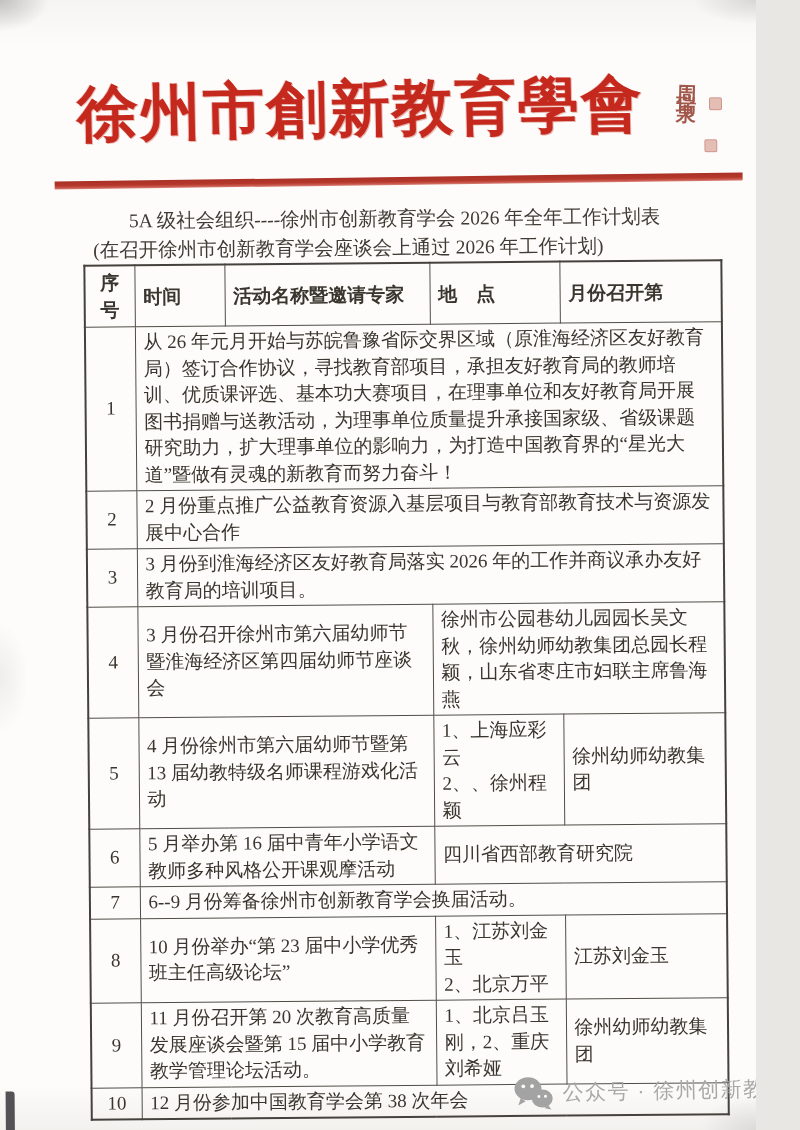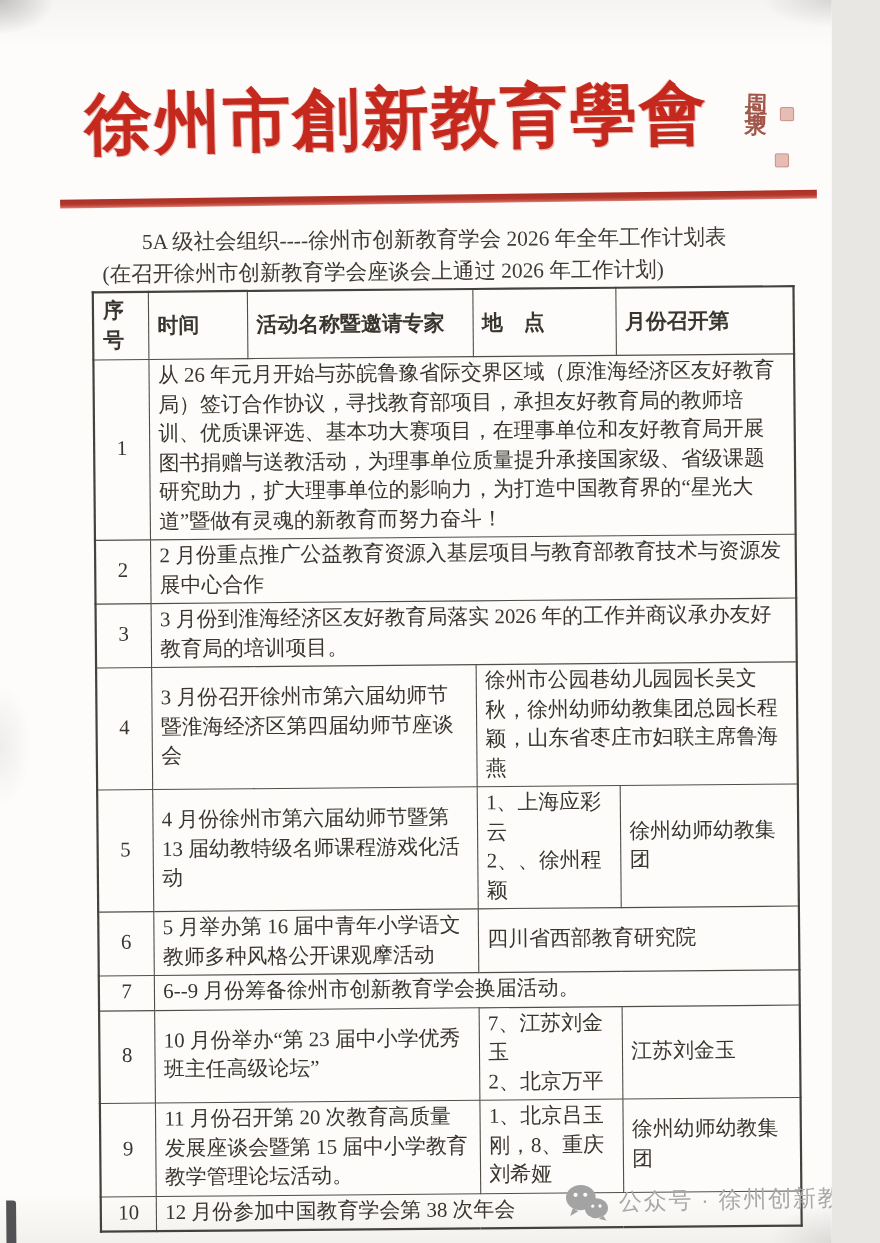--- a/index.html
+++ b/index.html
@@ -60,21 +60,21 @@
   .plan-table th,.plan-table td{
     border:1.6px solid #514e48;
     font-size:19px;
     padding:2px 8px;
     vertical-align:middle;
     color:#3a362f;
   }
   .plan-table th{
     font-weight:bold;text-align:left;line-height:27px;padding-top:3px;padding-bottom:3px;
   }
-  .plan-table th:first-child{}
+  .plan-table th:first-child{text-align:center;}
   .plan-table td{line-height:26.5px;white-space:pre-line;}
   td.row-no{text-align:center;font-size:19px;}
 
   
   .page-footer{
     position:absolute;left:508px;top:1076px;
     display:flex;align-items:center;gap:9px;
     font-family:"Liberation Sans","DejaVu Sans",sans-serif;
     color:var(--footer-gray,#a8a8a8);
     font-size:21px;letter-spacing:1.5px;
@@ -149,28 +149,28 @@
             <td colspan="2">5 月举办第 16 届中青年小学语文教师多种风格公开课观摩活动</td>
             <td colspan="2">四川省西部教育研究院</td>
           </tr>
           <tr>
             <td class="row-no">7</td>
             <td colspan="4">6--9 月份筹备徐州市创新教育学会换届活动。</td>
           </tr>
           <tr>
             <td class="row-no">8</td>
             <td colspan="2">10 月份举办“第 23 届中小学优秀班主任高级论坛”</td>
-            <td colspan="1">7、江苏刘金玉
+            <td colspan="1">1、江苏刘金玉
 2、北京万平</td>
             <td colspan="1">江苏刘金玉</td>
           </tr>
           <tr>
             <td class="row-no">9</td>
             <td colspan="2">11 月份召开第 20 次教育高质量发展座谈会暨第 15 届中小学教育教学管理论坛活动。</td>
-            <td colspan="1">1、北京吕玉刚，8、重庆刘希娅</td>
+            <td colspan="1">1、北京吕玉刚，2、重庆刘希娅</td>
             <td colspan="1">徐州幼师幼教集团</td>
           </tr>
           <tr>
             <td class="row-no">10</td>
             <td colspan="4">12 月份参加中国教育学会第 38 次年会</td>
           </tr>
         </tbody>
     </table>
 
     <footer class="page-footer">

